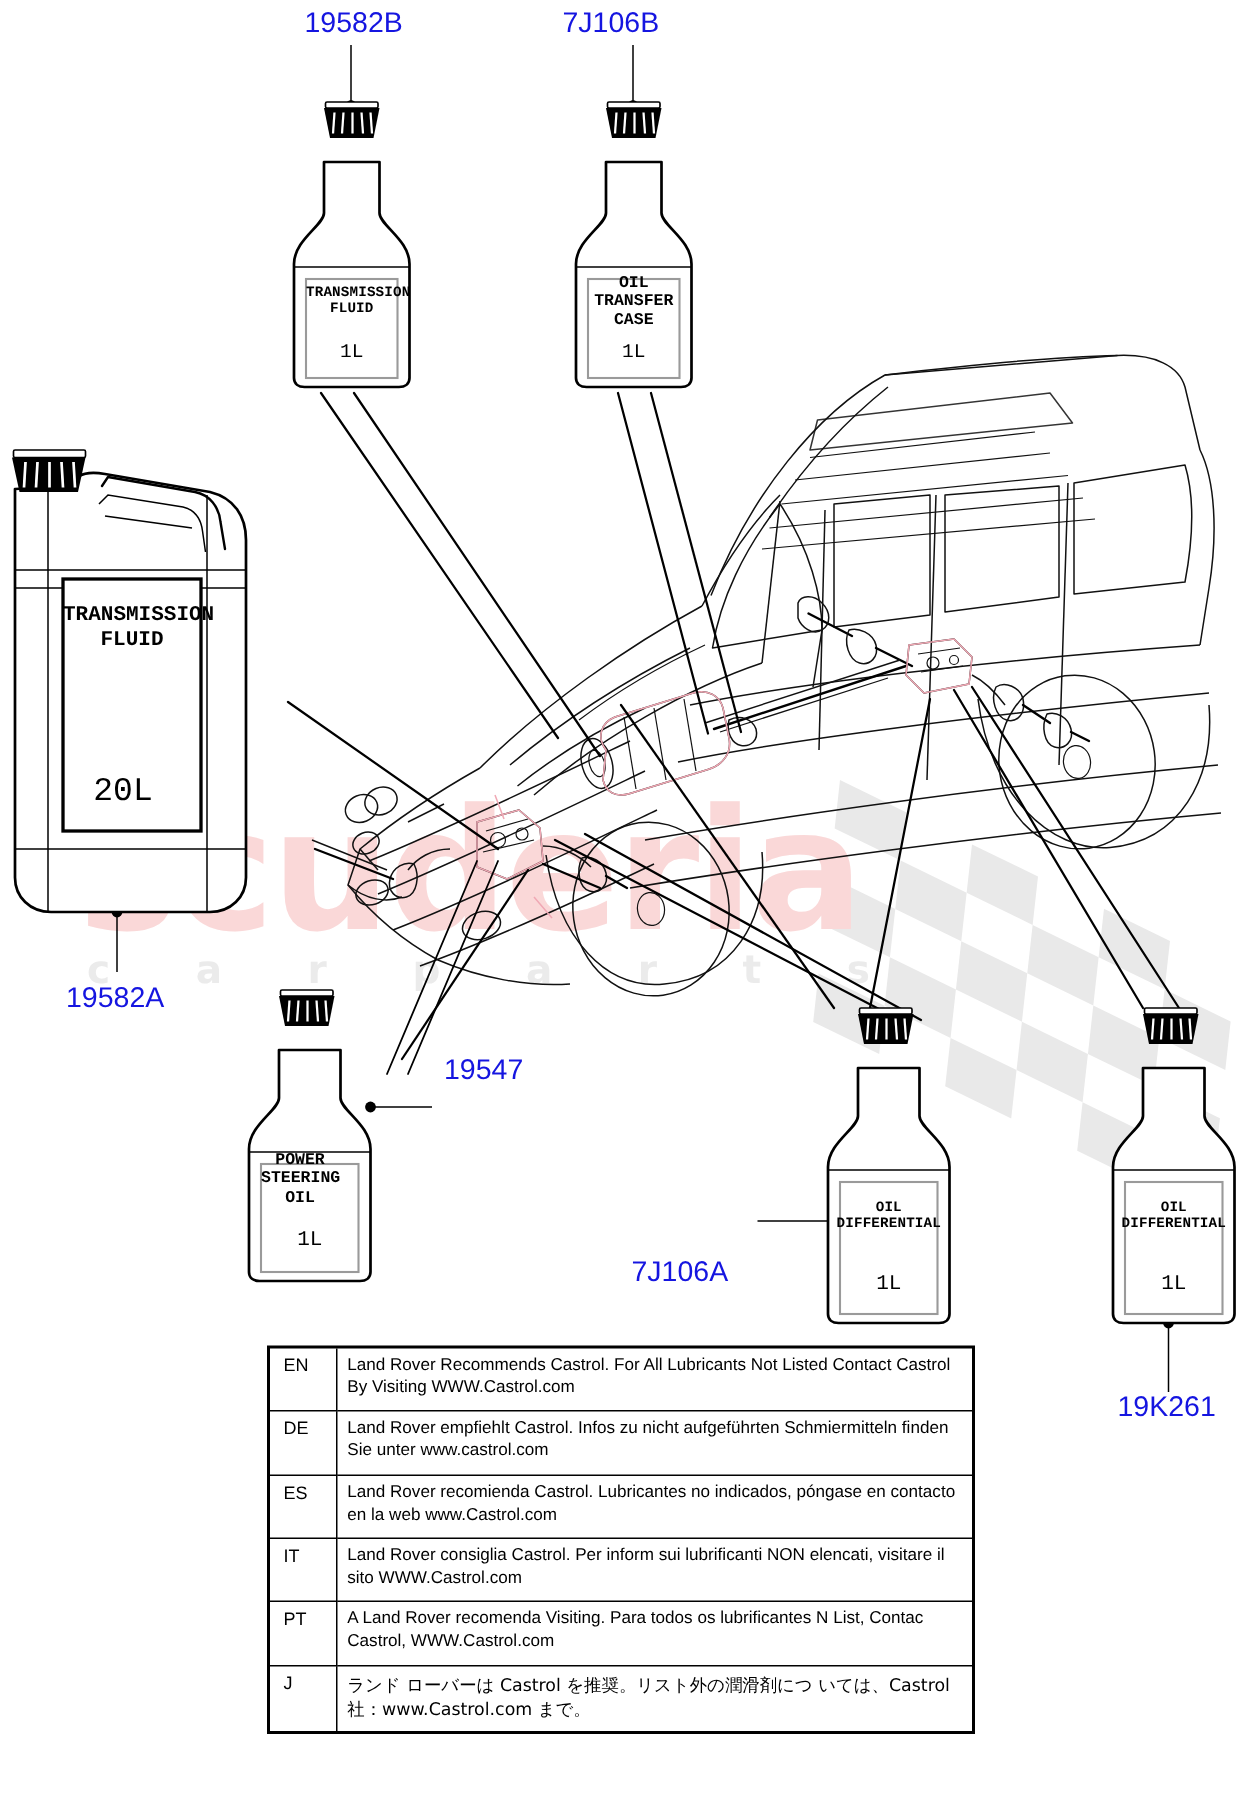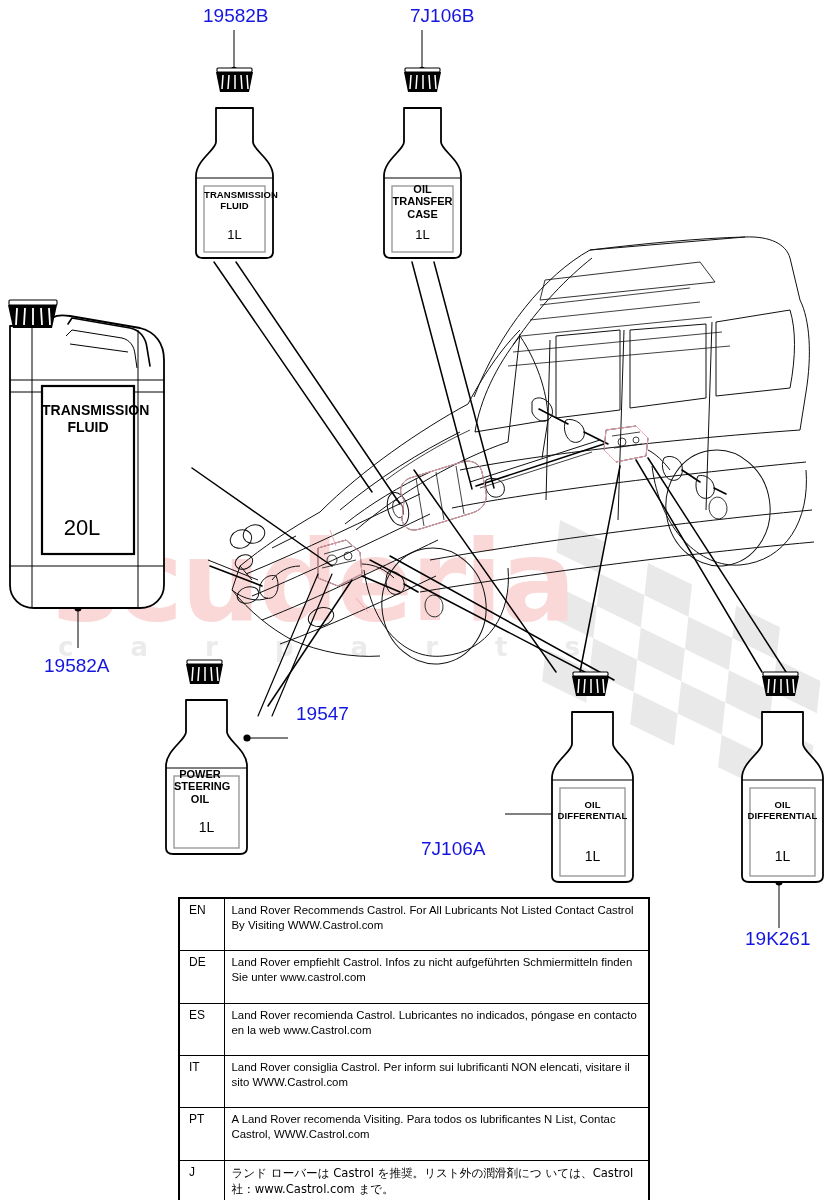--- a/index.html
+++ b/index.html
@@ -58,21 +58,21 @@
     letter-spacing: 0px;
     text-align: right;
   }
   
   .blabel {
     position: absolute;
     z-index: 5;
     text-align: center;
     color: #000;
     font-weight: bold;
-    font-family: Liberation Sans, sans-serif;
+    font-family: Liberation Mono, monospace;
     line-height: 1.12;
     white-space: pre-line;
   }
   .blabel.small { font-size: 9.5px; letter-spacing: .1px; }
   .blabel.mid   { font-size: 11px; }
   .blabel.vol   { font-weight: normal; }
   .vol-big  { font-size: 22px; }
   .vol-small{ font-size: 13px; }
   .vol-mid  { font-size: 14px; }
   .can-title { font-size: 14px; font-weight: bold; line-height: 1.2; }
@@ -85,21 +85,21 @@
     background: rgba(255,255,255,0.92);
     z-index: 7;
     font-family: "Liberation Sans", sans-serif;
   }
   #lang-table table {
     border-collapse: collapse;
     width: 100%;
   }
   #lang-table td {
     border: 1px solid #000;
-    padding: 4px 6px 17px 7px;
+    padding: 4px 6px 7px 7px;
     vertical-align: top;
     font-size: 11.4px;
     line-height: 1.33;
     color: #000;
   }
   #lang-table td.code {
     width: 44px;
     font-size: 12px;
     text-align: left;
     padding-left: 9px;
@@ -447,21 +447,21 @@
 
   <div class="blabel small" style="left:557px; top:800px; width:71px;">OIL
 DIFFERENTIAL</div>
   <div class="blabel vol vol-mid" style="left:560px; top:849px; width:65px;">1L</div>
 
   <div class="blabel small" style="left:747px; top:800px; width:71px;">OIL
 DIFFERENTIAL</div>
   <div class="blabel vol vol-mid" style="left:750px; top:849px; width:65px;">1L</div>
 
   <div class="callout" style="left:203px; top:5px;">19582B</div>
-  <div class="callout" style="left:410px; top:5px;">7J106B</div>
+  <div class="callout" style="left:375px; top:5px;">7J106B</div>
   <div class="callout" style="left:44px; top:655px;">19582A</div>
   <div class="callout" style="left:296px; top:703px;">19547</div>
   <div class="callout" style="left:421px; top:838px;">7J106A</div>
   <div class="callout" style="left:745px; top:928px;">19K261</div>
 
   <div id="lang-table">
     <table>
       <tbody>
         <tr>
           <td class="code">EN</td>

